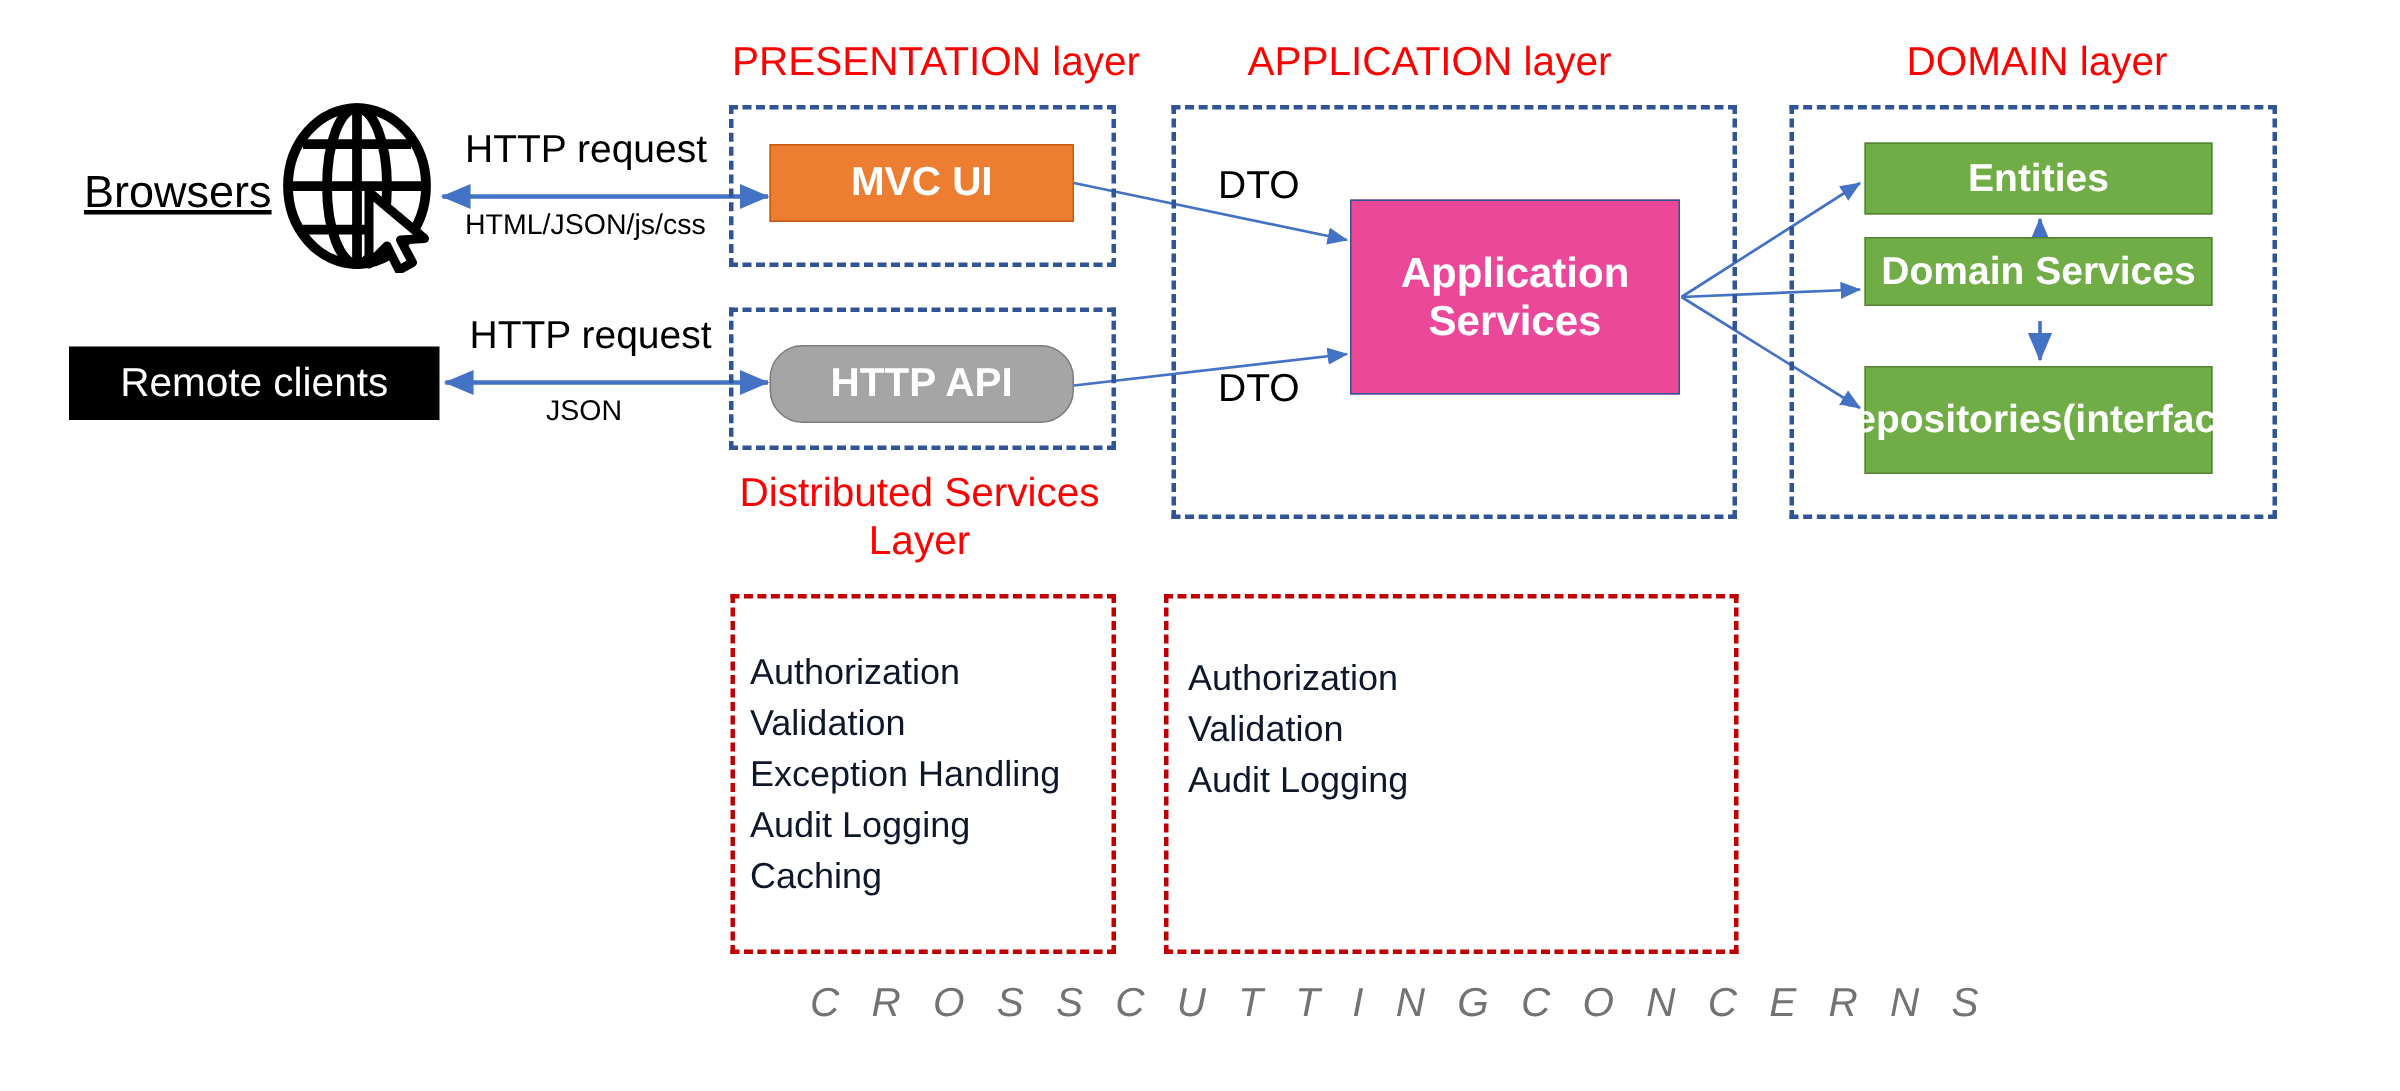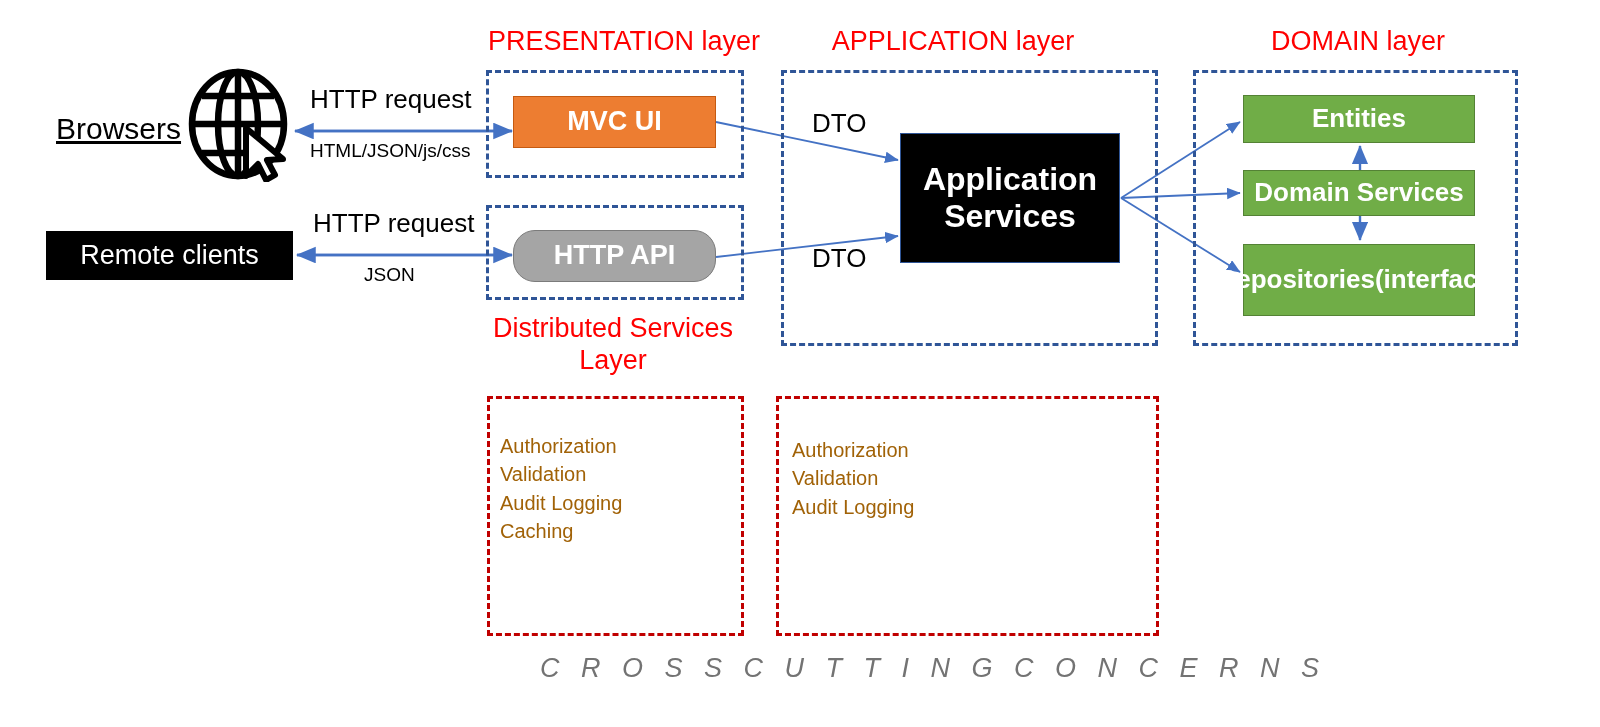--- a/index.html
+++ b/index.html
@@ -58,23 +58,23 @@
     font-size: 27px;
     font-weight: bold;
   }
   .box-api {
     background: #A5A5A5;
     border: 1.5px solid #7B7B7B;
     font-size: 27px;
     font-weight: bold;
   }
   .box-appsvc {
-    background: #000000;
+    background: #ec4899;
     border: 1.5px solid #2F5597;
-    font-size: 32px;
+    font-size: 28px;
     font-weight: bold;
   }
   .box-green {
     background: #70AD47;
     border: 1.5px solid #548235;
     font-size: 26px;
     font-weight: 700;
   }
   .box-black {
     background: #000000;
@@ -94,22 +94,22 @@
 
   .browsers-label {
     font-size: 30px;
     color: #000000;
     white-space: nowrap;
     text-decoration: underline;
   }
 
   
   .cc-list {
-    color: #a16207;
-    font-size: 20px;
+    color: #0f172a;
+    font-size: 24px;
     line-height: 1.42;
     white-space: nowrap;
   }
   .cc-title {
     color: #737373;
     font-size: 27px;
     font-style: italic;
     letter-spacing: 7px;
     white-space: nowrap;
   }
@@ -207,21 +207,21 @@
   <div class="abs box box-api" style="left:513px; top:230px; width:203px; height:52px;border-radius:22px;">HTTP API</div>
 
   <div class="abs box box-appsvc" style="left:900px; top:133px; width:220px; height:130px;
               flex-direction:column;">
     <span>Application</span>
     <span>Services</span>
   </div>
 
   <div class="abs box box-green" style="left:1243px; top:95px; width:232px; height:48px;">Entities</div>
 
-  <div class="abs box box-green" style="left:1243px; top:170px; width:232px; height:46px;">Domain Services</div>
+  <div class="abs box box-green" style="left:1243px; top:158px; width:232px; height:46px;">Domain Services</div>
 
   <div class="abs box box-green" style="left:1243px; top:244px; width:232px; height:72px;
               flex-direction:row;">
     <span>Repositories</span>
     <span>(interface)</span>
   </div>
 
   <div class="abs lbl lbl-http" style="left:310px; top:84px;">HTTP request</div>
 
   <div class="abs lbl lbl-small" style="left:310px; top:140px;">HTML/JSON/js/css</div>
@@ -232,20 +232,21 @@
 
   <div class="abs lbl lbl-dto" style="left:812px; top:108px;">DTO</div>
 
   <div class="abs lbl lbl-dto" style="left:812px; top:243px;">DTO</div>
 
   <div class="abs dashed-red" style="left:487px; top:396px; width:257px; height:240px;"></div>
 
   <div class="abs cc-list" style="left:500px; top:432px;">
     <div>Authorization</div>
     <div>Validation</div>
+    <div>Exception Handling</div>
     <div>Audit Logging</div>
     <div>Caching</div>
   </div>
 
   <div class="abs dashed-red" style="left:776px; top:396px; width:383px; height:240px;"></div>
 
   <div class="abs cc-list" style="left:792px; top:436px;">
     <div>Authorization</div>
     <div>Validation</div>
     <div>Audit Logging</div>

